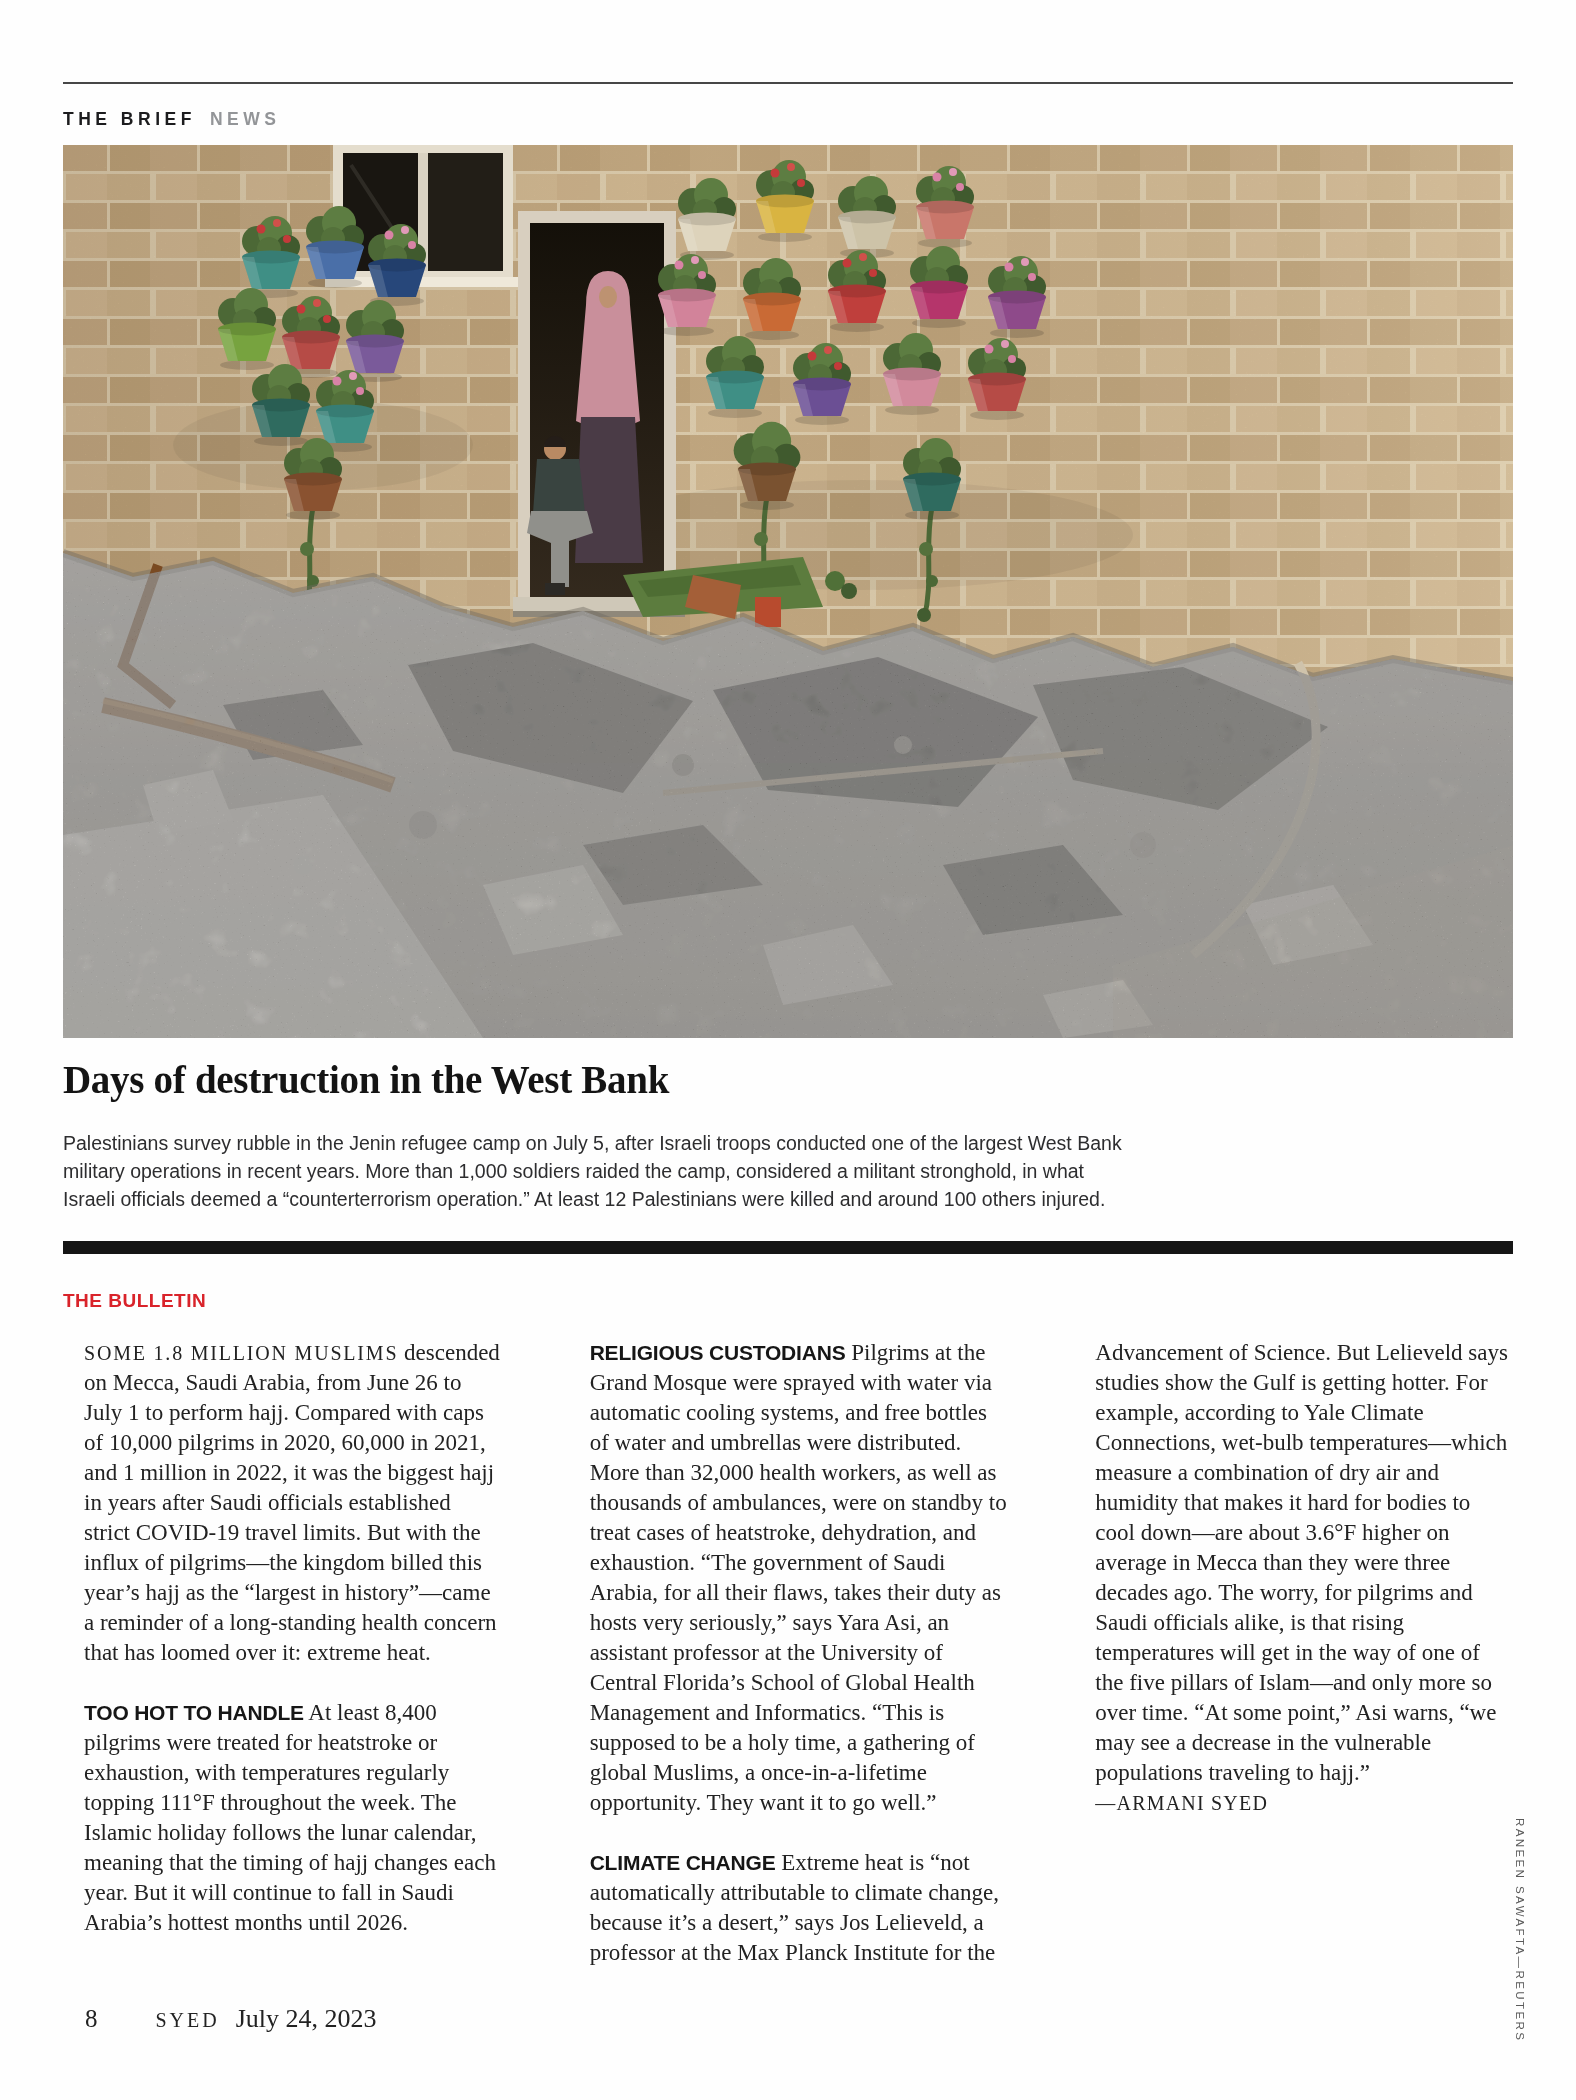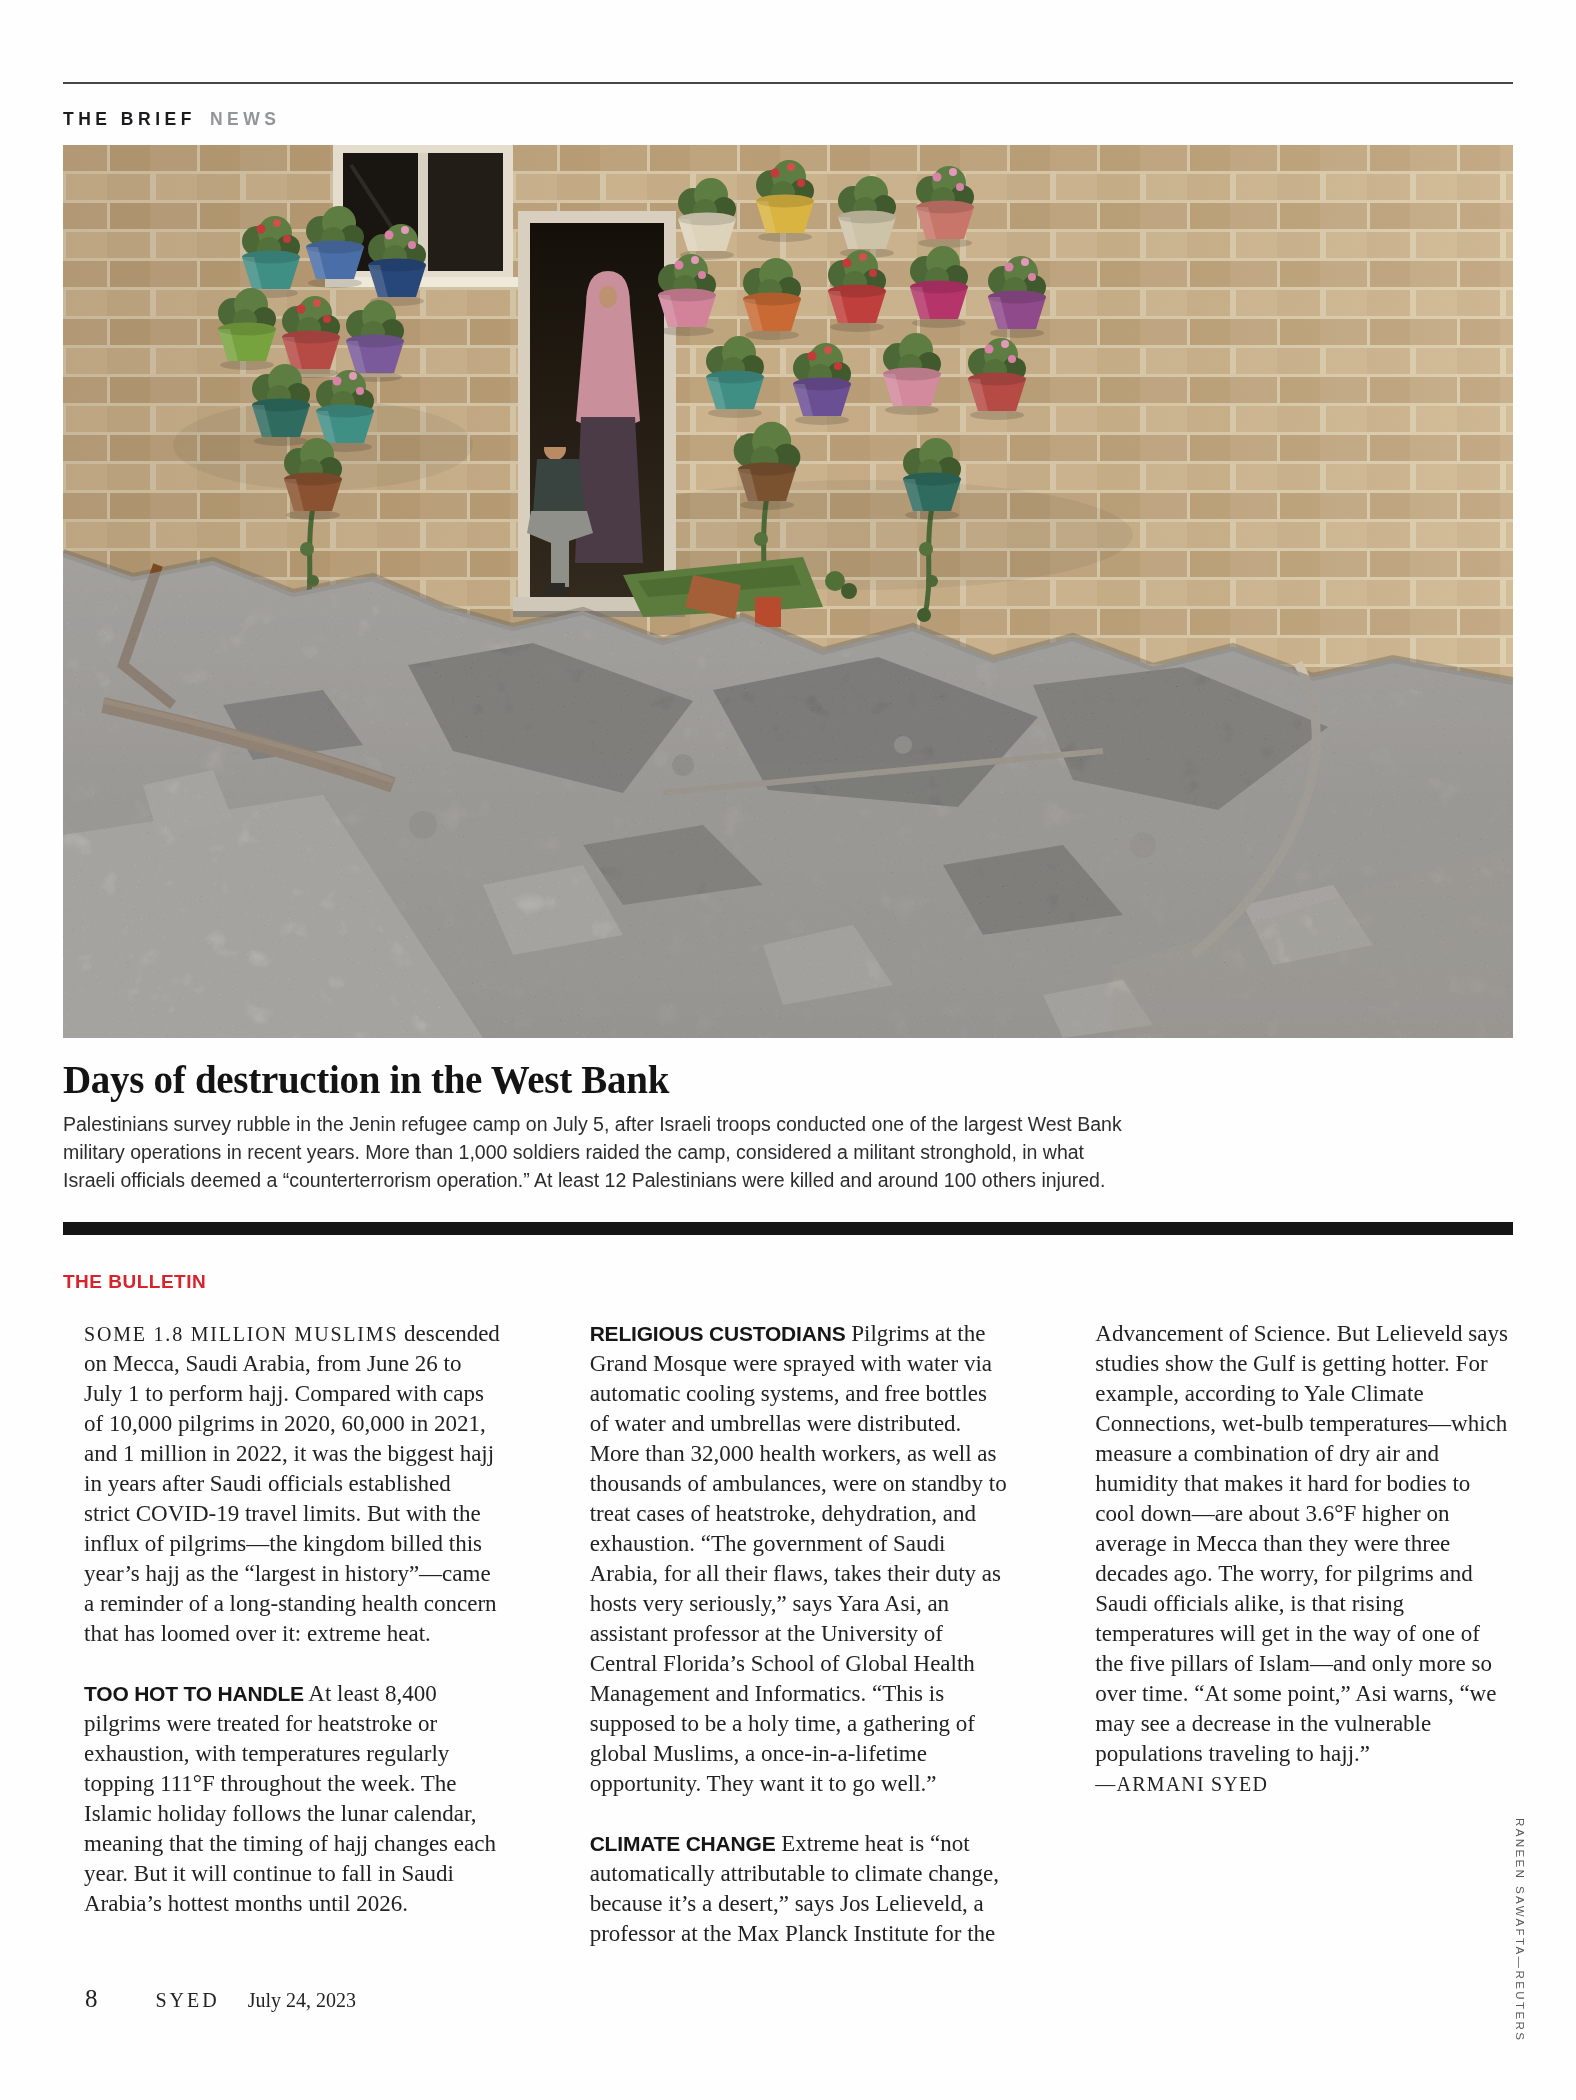--- a/index.html
+++ b/index.html
@@ -18,21 +18,21 @@
   .kicker-line .news  { color:#939598; }
 
   .photo { margin-top:15px; width:1450px; height:893px; position:relative; }
   .photo svg { display:block; }
 
   .cap-head {
     margin-top:20px; font-family:"Liberation Serif", serif; font-weight:bold;
     font-size:39px; line-height:44px; letter-spacing:-0.3px; color:#141414;
   }
   .cap-text {
-    margin-top:8px; font-family:"Liberation Sans", sans-serif;
+    margin-top:27px; font-family:"Liberation Sans", sans-serif;
     font-size:19.5px; line-height:28px; color:#2d2d2f; max-width:1060px;
   }
   .divider { margin-top:28px; height:13px; background:#151515; }
 
   .bulletin-kicker {
     margin-top:36px; font-family:"Liberation Sans", sans-serif; font-weight:bold;
     font-size:19px; letter-spacing:0.5px; color:#d9232a; line-height:22px;
   }
   .headline {
     margin-top:6px; font-family:"Liberation Sans", sans-serif; font-weight:bold;
@@ -50,21 +50,21 @@
     font-size:21px; letter-spacing:-0.2px; color:#161616;text-align:center;
   }
   .byline { font-size:20px; letter-spacing:1.2px; white-space:nowrap; }
 
   .page-footer {
     margin-top:16px; display:flex; align-items:baseline; padding-left:22px;
     color:#222;
   }
   .page-num { font-size:25px; }
   .mag-name { margin-left:58px; font-size:20px; letter-spacing:3px; }
-  .mag-date { margin-left:28px; font-size:20px; }
+  .mag-date { margin-left:16px; font-size:26px; }
 
   .photo-credit {
     position:absolute; top:1818px; right:50px; writing-mode:vertical-rl;
     font-family:"Liberation Sans", sans-serif; font-size:11.5px;
     letter-spacing:2.4px; color:#5a5a5a;
   }
 </style>
 </head>
 <body>
 

